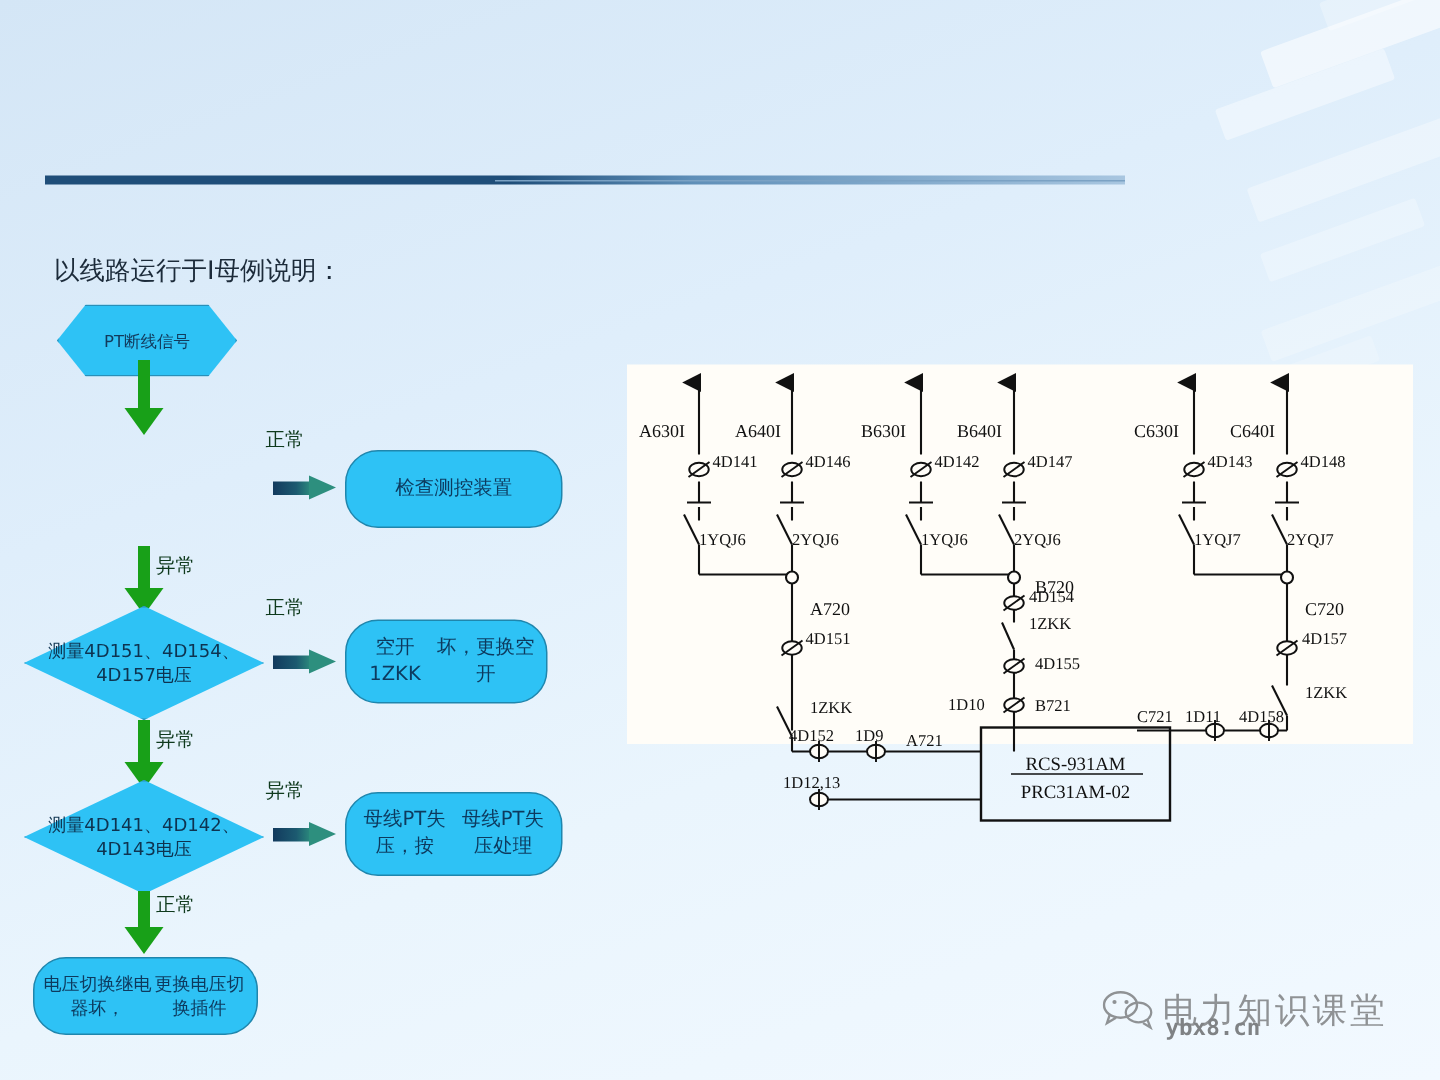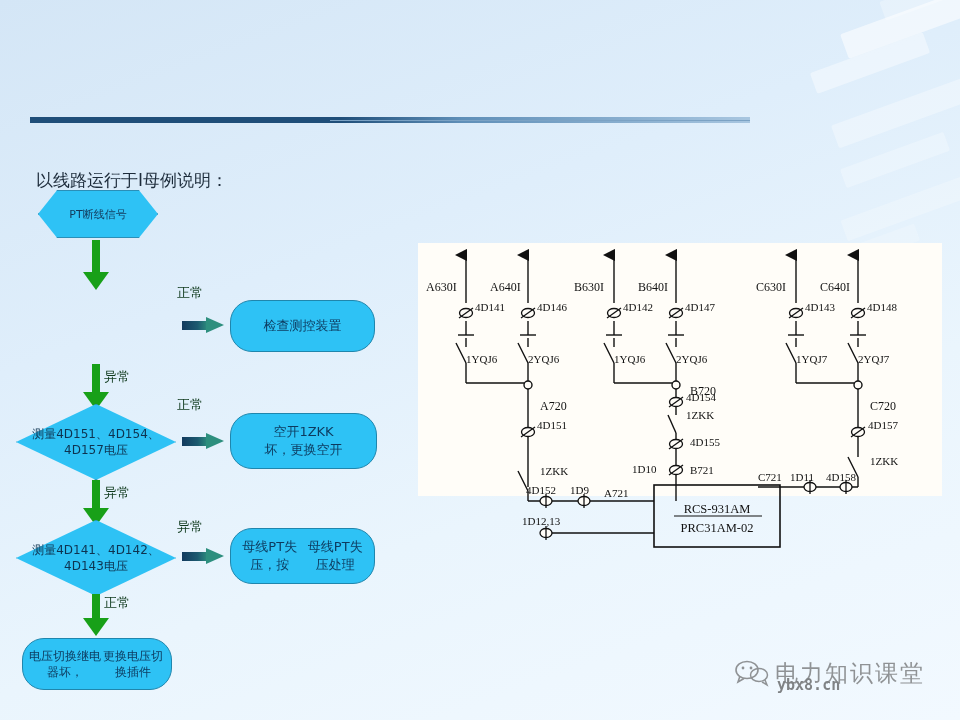--- a/index.html
+++ b/index.html
@@ -101,35 +101,35 @@
   <div class="streak s2"></div>
   <div class="streak s3"></div>
   <div class="streak s4"></div>
   <div class="streak s5"></div>
   <div class="streak s6"></div>
 
   <div id="rule"></div>
   <div id="rule-thin"></div>
   <div id="subtitle">以线路运行于I母例说明：</div>
 
-  <div class="node hexa" style="left:38px;top:190px;">
+  <div class="node hexa" style="left:38px;top:203px;">
     <span>PT断线信号</span>
   </div>
 
   <div class="varrow" style="left:83px;top:240px;height:50px;">
     <div class="stem" style="height:34px;"></div>
       <div class="head" style="top:32px;"></div>
   </div>
 
   <div class="elabel" style="left:177px;top:284px;">正常</div>
   <div class="harrow" style="left:182px;top:317px;">
     <div class="bar"></div>
       <div class="tip"></div>
   </div>
-  <div class="node rrect" style="left:230px;top:300px;width:145px;height:52px;">
+  <div class="node rrect" style="left:230px;top:300px;width:145px;height:52px;font-family:Liberation Mono, monospace;">
     <span>检查测控装置</span>
   </div>
 
   <div class="varrow" style="left:83px;top:364px;height:48px;">
     <div class="stem" style="height:30px;"></div>
       <div class="head" style="top:28px;"></div>
   </div>
   <div class="elabel" style="left:104px;top:368px;">异常</div>
 
   <div class="diamond-wrap" style="left:16px;top:404px;">
@@ -137,21 +137,21 @@
     <div class="diamond-text">
       <span>测量4D151、4D154、</span>
       <span>4D157电压</span>
     </div>
   </div>
   <div class="elabel" style="left:177px;top:396px;">正常</div>
   <div class="harrow" style="left:182px;top:433px;">
     <div class="bar"></div>
       <div class="tip"></div>
   </div>
-  <div class="node rrect" style="left:230px;top:413px;width:147px;height:56px;flex-direction:column;">
+  <div class="node rrect" style="left:230px;top:413px;width:135px;height:56px;flex-direction:row;">
     <span>空开1ZKK</span>
     <span>坏，更换空开</span>
   </div>
 
   <div class="varrow" style="left:83px;top:480px;height:48px;">
     <div class="stem" style="height:30px;"></div>
       <div class="head" style="top:28px;"></div>
   </div>
   <div class="elabel" style="left:104px;top:484px;">异常</div>
 

